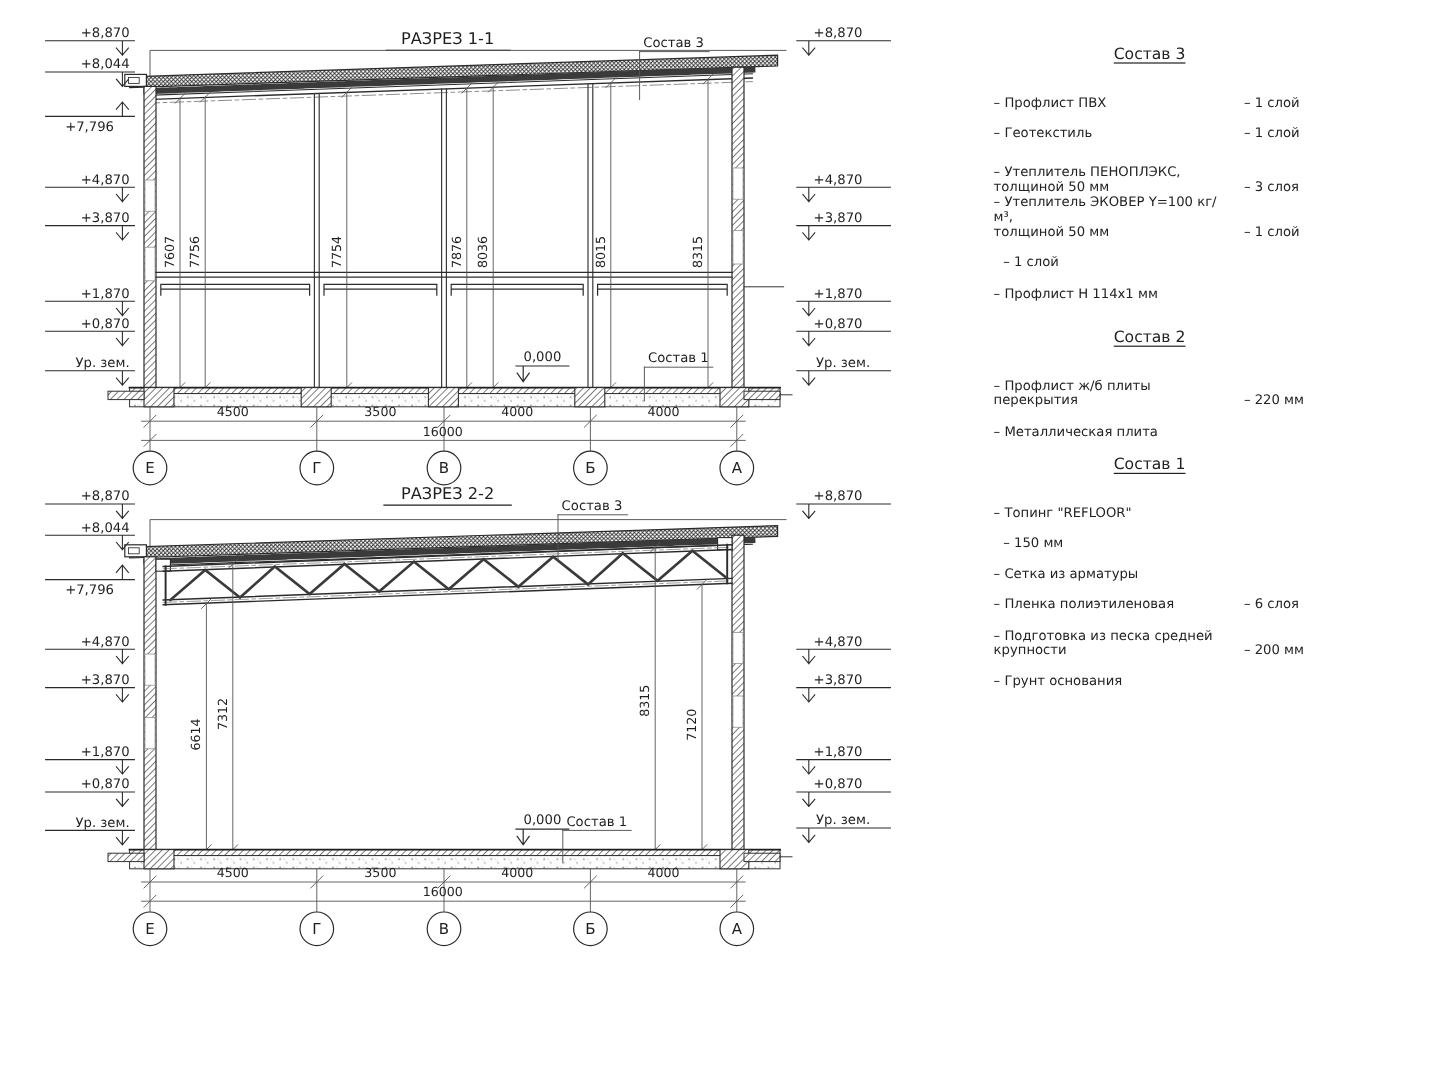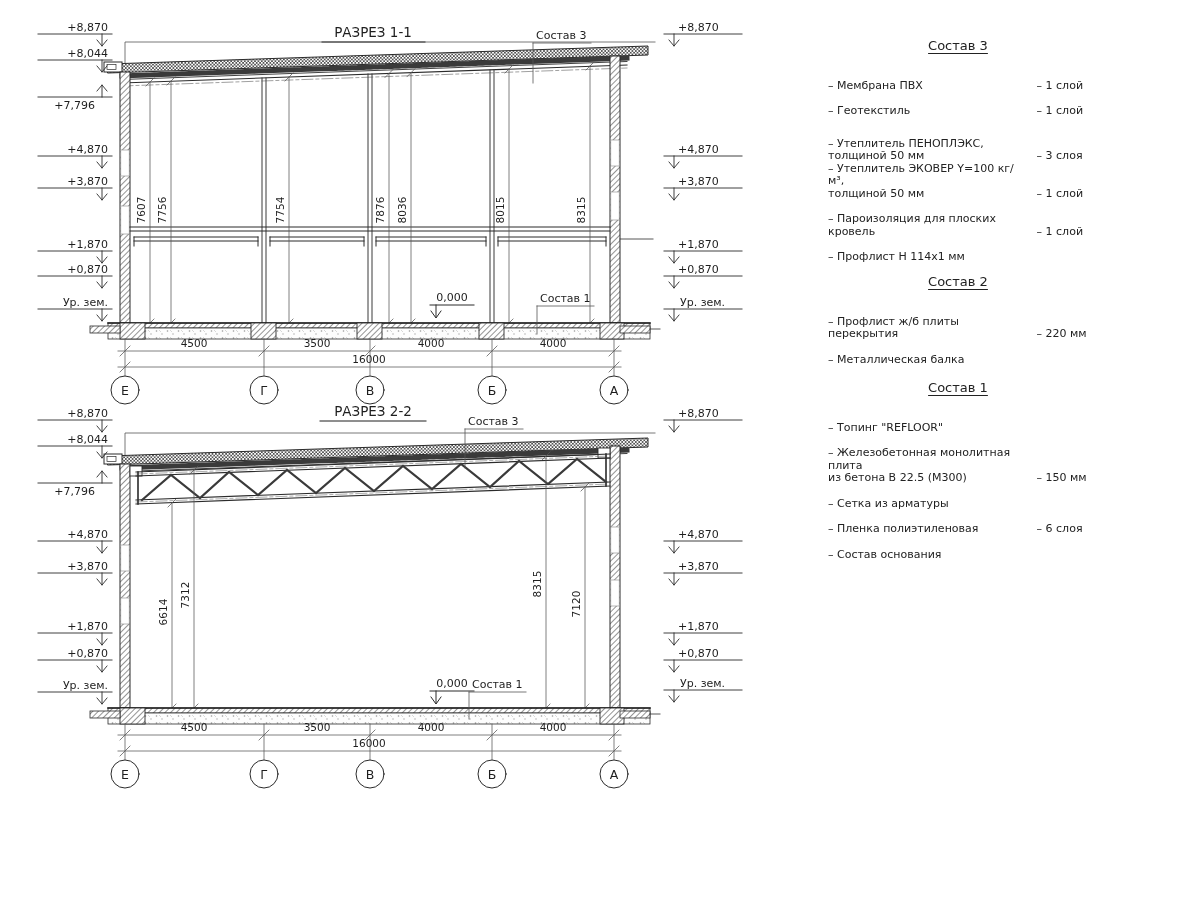--- a/index.html
+++ b/index.html
@@ -324,78 +324,80 @@
       <path d="M664 690 H742 M674 690 V702 M669 696 L674 702 L679 696"></path>
     </g>
   </g>
 </svg>
 
 <div class="legend">
 
   <div class="lg-block" style="top:40px">
     <div class="lg-title">Состав 3</div>
     <div class="lg-row">
-      <div class="lg-name">– Мембрана ПВХ</div>
+      <div class="lg-name">– Профлист ПВХ</div>
       <div class="lg-qty">– 1 слой</div>
     </div>
     <div class="lg-row">
       <div class="lg-name">– Геотекстиль</div>
       <div class="lg-qty">– 1 слой</div>
     </div>
     <div class="lg-row tight">
       <div class="lg-name">– Утеплитель ПЕНОПЛЭКС,
 толщиной 50 мм</div>
       <div class="lg-qty">– 3 слоя</div>
     </div>
     <div class="lg-row">
       <div class="lg-name">– Утеплитель ЭКОВЕР Y=100 кг/м³,
 толщиной 50 мм</div>
       <div class="lg-qty">– 1 слой</div>
     </div>
     <div class="lg-row">
-      <div class="lg-name">– Пароизоляция для плоских кровель</div>
       <div class="lg-qty">– 1 слой</div>
     </div>
     <div class="lg-row">
       <div class="lg-name">– Профлист Н 114х1 мм</div>
       <div class="lg-qty"></div>
     </div>
   </div>
 
   <div class="lg-block" style="top:276px">
     <div class="lg-title">Состав 2</div>
     <div class="lg-row">
       <div class="lg-name">– Профлист ж/б плиты перекрытия</div>
       <div class="lg-qty">– 220 мм</div>
     </div>
     <div class="lg-row">
-      <div class="lg-name">– Металлическая балка</div>
+      <div class="lg-name">– Металлическая плита</div>
       <div class="lg-qty"></div>
     </div>
   </div>
 
   <div class="lg-block" style="top:382px">
     <div class="lg-title">Состав 1</div>
     <div class="lg-row">
       <div class="lg-name">– Топинг "REFLOOR"</div>
       <div class="lg-qty"></div>
     </div>
     <div class="lg-row">
-      <div class="lg-name">– Железобетонная  монолитная плита
-из бетона В 22.5 (М300)</div>
       <div class="lg-qty">– 150 мм</div>
     </div>
     <div class="lg-row">
       <div class="lg-name">– Сетка из арматуры</div>
       <div class="lg-qty"></div>
     </div>
     <div class="lg-row">
       <div class="lg-name">– Пленка полиэтиленовая</div>
       <div class="lg-qty">– 6 слоя</div>
     </div>
     <div class="lg-row">
-      <div class="lg-name">– Состав основания</div>
+      <div class="lg-name">– Подготовка из песка средней
+крупности</div>
+      <div class="lg-qty">– 200 мм</div>
+    </div>
+    <div class="lg-row">
+      <div class="lg-name">– Грунт основания</div>
       <div class="lg-qty"></div>
     </div>
   </div>
 
 </div>
 </div>
 
 </body></html>

